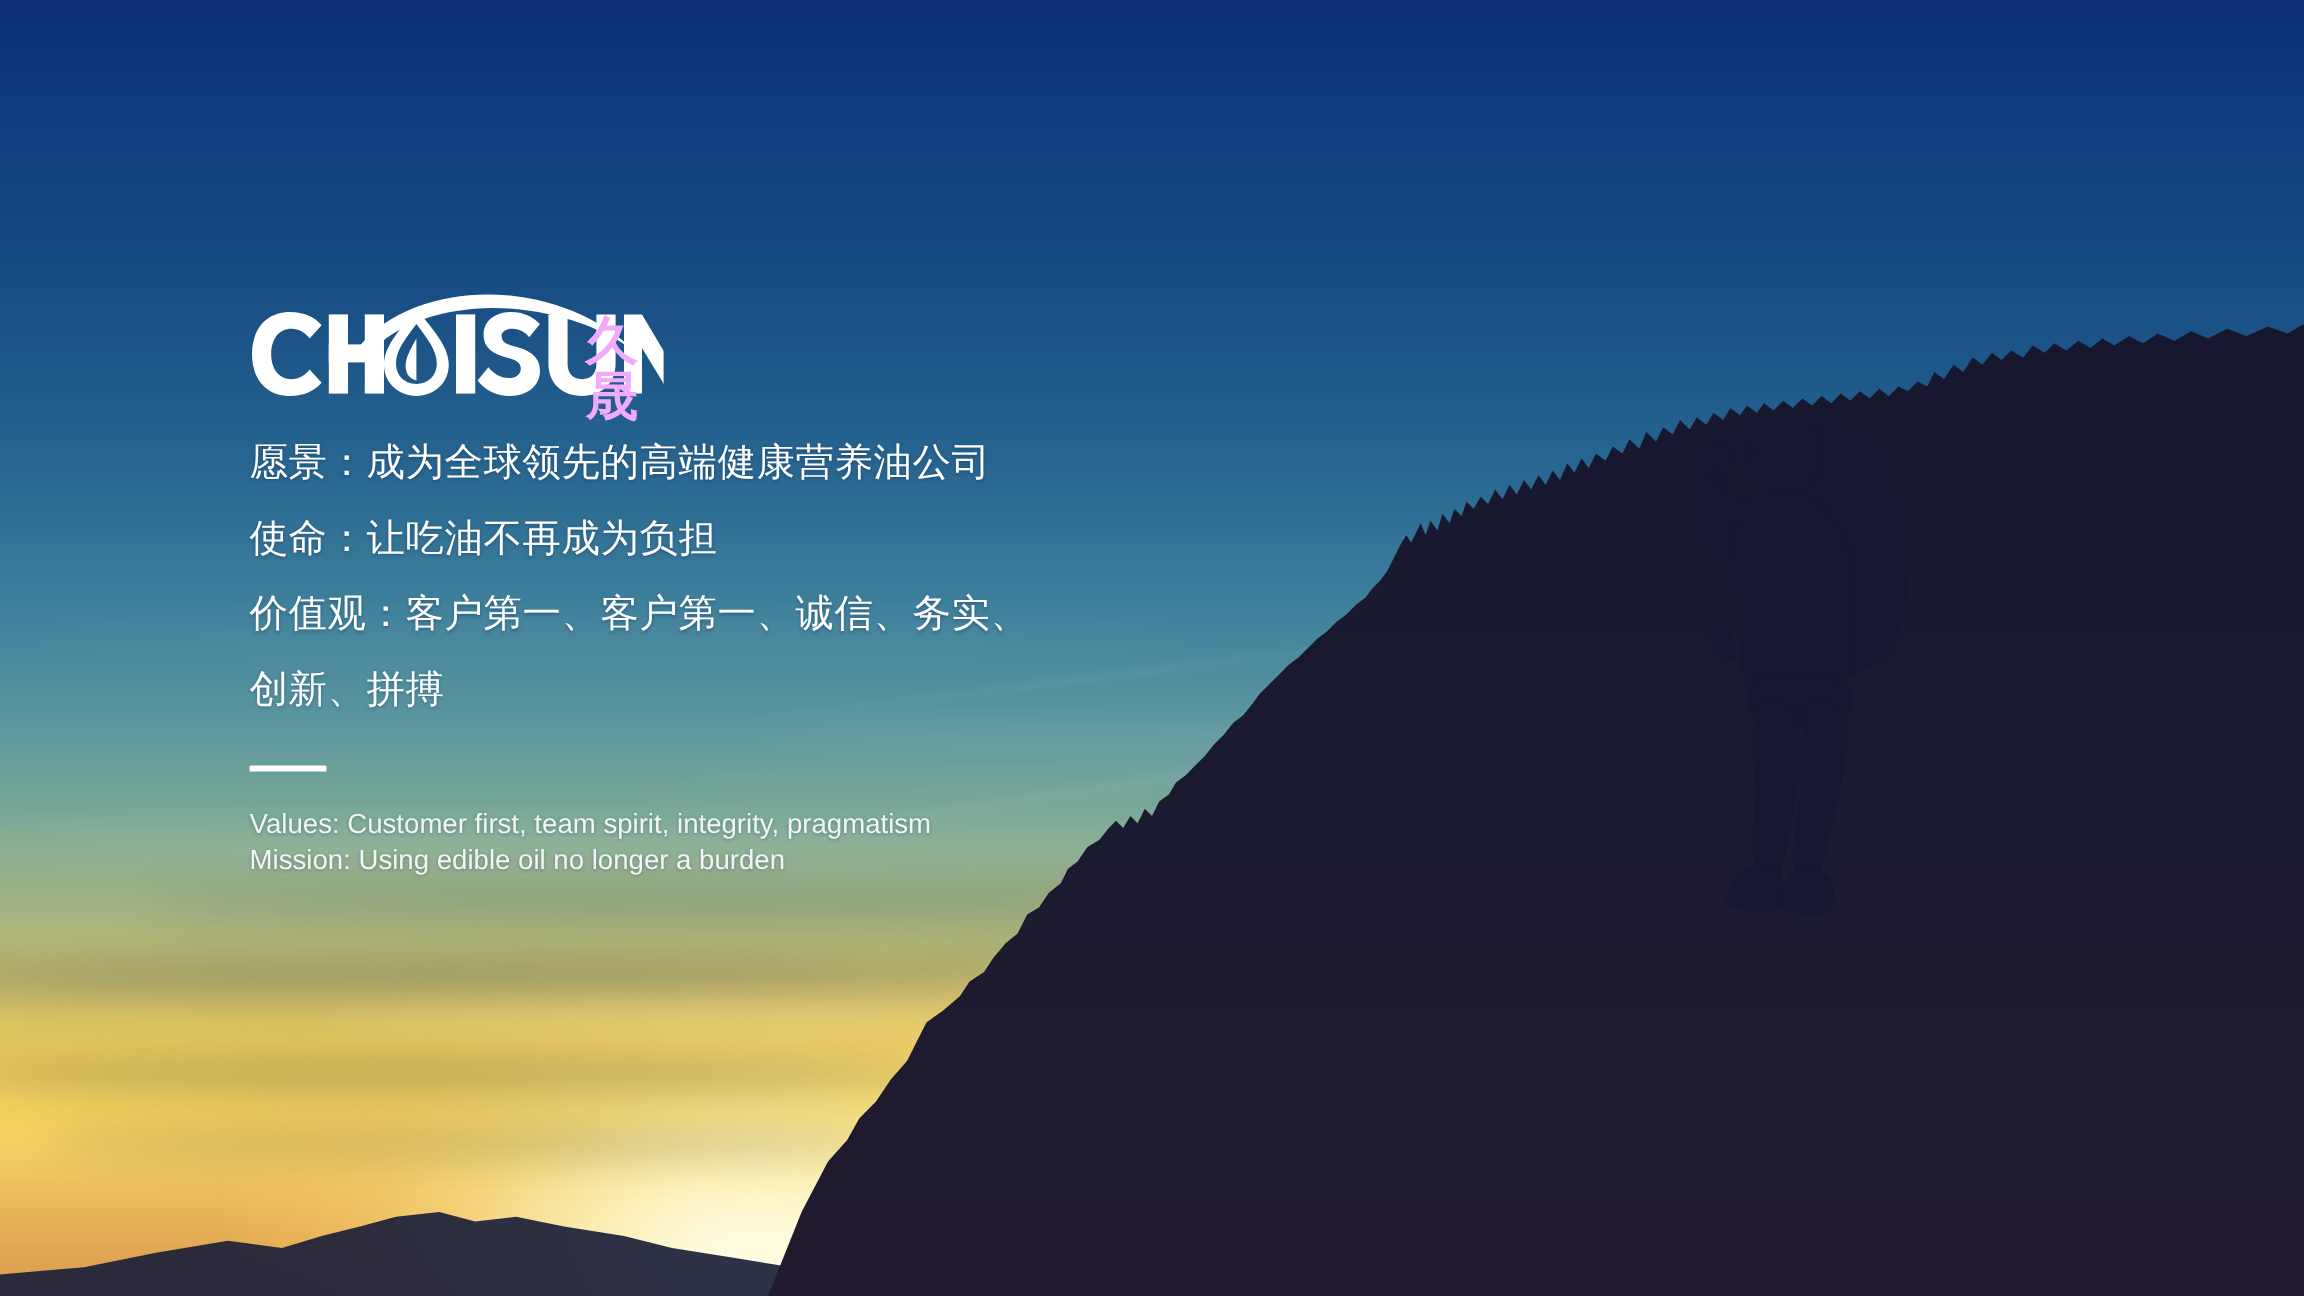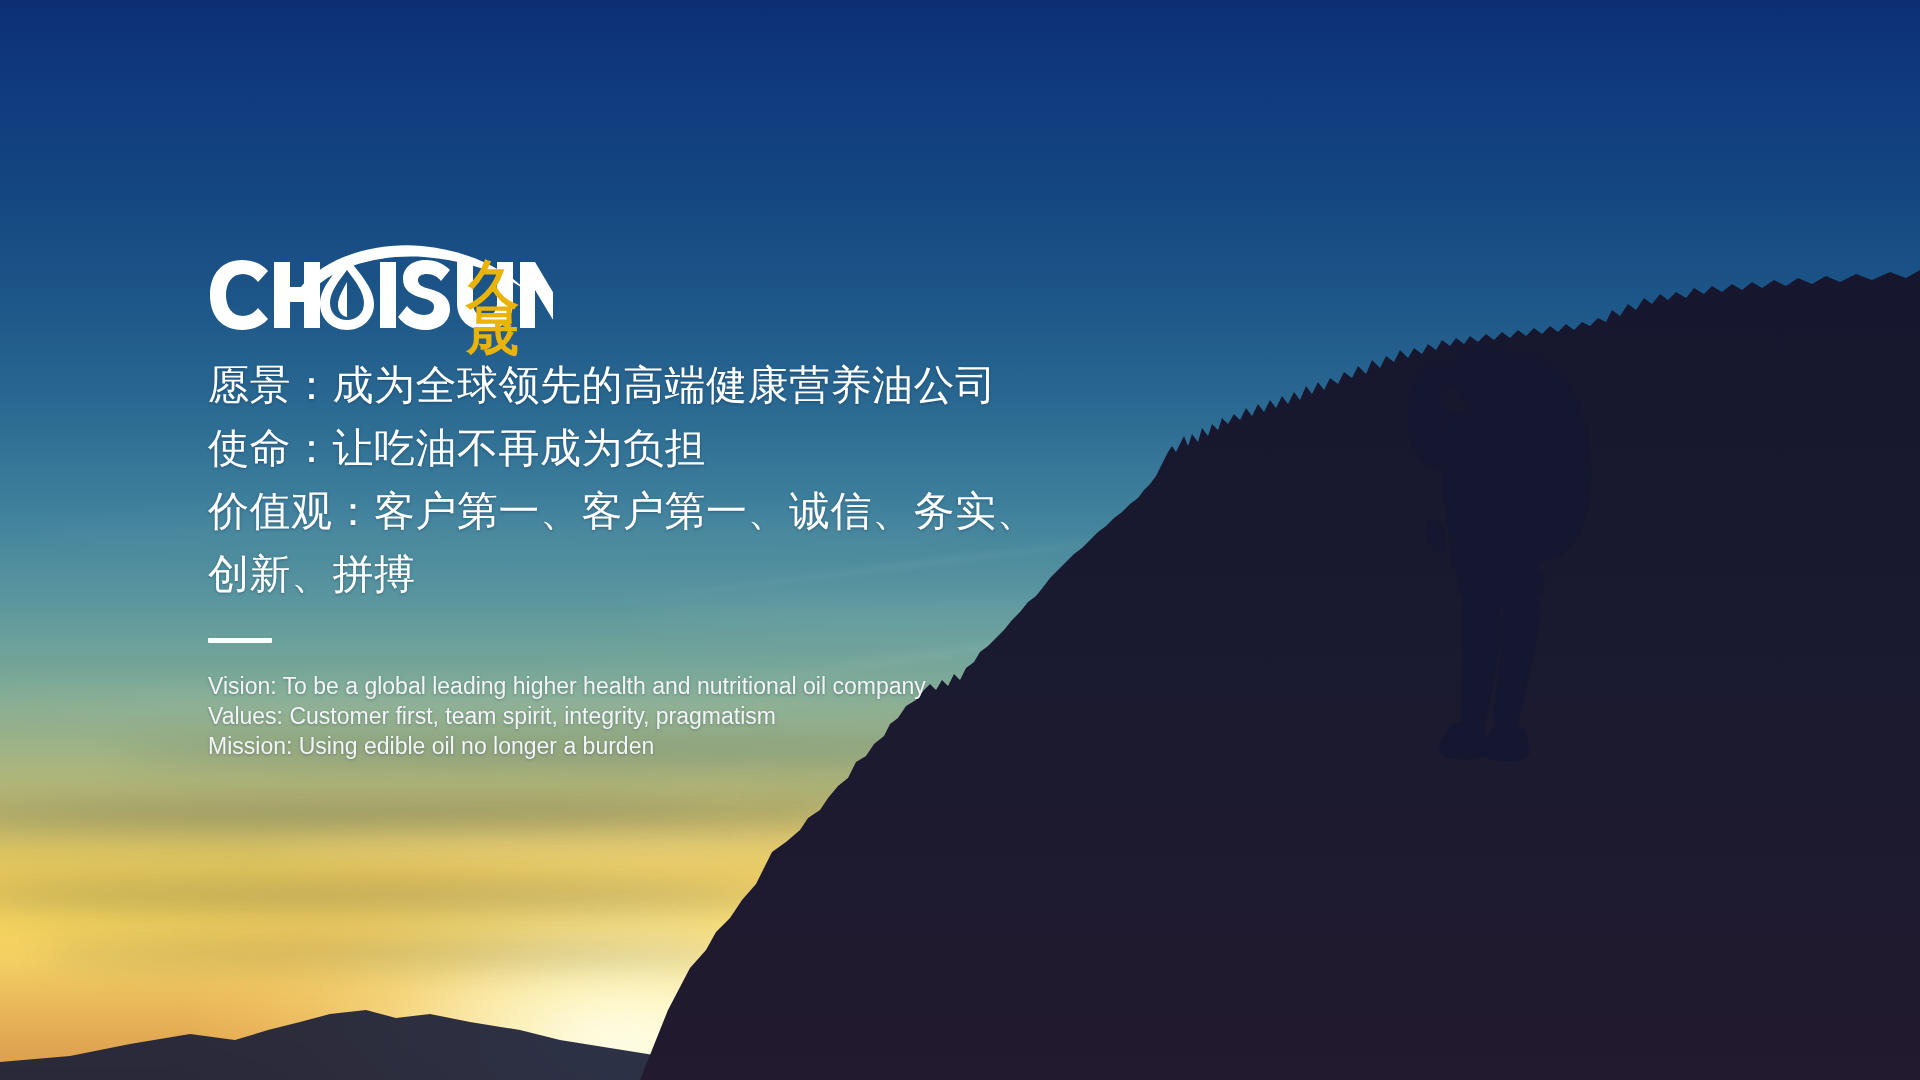--- a/index.html
+++ b/index.html
@@ -111,21 +111,21 @@
     margin-bottom: 18px;
   }
   .logo svg { display: block; }
 
   .vision-block {
     margin: 0;
     padding: 0;
   }
   .cn-line {
     color: #ffffff;
-    font-size: 41px;
+    font-size: 32px;
     line-height: 63px;
     letter-spacing: 0.5px;
     font-weight: 400;
     white-space: nowrap;
     text-shadow: 0 1px 3px rgba(0,30,60,0.35);
   }
 
   .divider {
     width: 64px;
     height: 5px;
@@ -308,33 +308,32 @@
                    C225,34 230,37 233,41 L242,30 C236,24 228,20 218,20 Z"></path>
           <path d="M249,22 L249,63 C249,80 261,90 277,90
                    C293,90 305,80 305,63 L305,22 L289,22 L289,63
                    C289,71 285,76 277,76 C269,76 265,71 265,63
                    L265,22 Z"></path>
           <path d="M312,22 L312,88 L327,88 L327,50 L350,88 L364,88
                    L364,22 L349,22 L349,59 L327,22 Z"></path>
         </g>
       </svg>
 
-      <div style="position:absolute; left:258px; top:22px; color:#eab308;
-                  font-size:53px; line-height:46px; font-weight:700; letter-spacing:-1px;">久晟</div>
+      <div style="position:absolute; left:280px; top:22px; color:#f0abfc;
+                  font-size:44px; line-height:46px; font-weight:700; letter-spacing:-1px;">久晟</div>
     </div>
 
     <div class="vision-block">
       <div class="cn-line">愿景：成为全球领先的高端健康营养油公司</div>
       <div class="cn-line">使命：让吃油不再成为负担</div>
       <div class="cn-line">价值观：客户第一、客户第一、诚信、务实、</div>
       <div class="cn-line">创新、拼搏</div>
     </div>
 
     <div class="divider"></div>
 
     <div>
-      <div class="en-line">Vision: To be a global leading higher health and nutritional oil company</div>
       <div class="en-line">Values: Customer first, team spirit, integrity, pragmatism</div>
       <div class="en-line">Mission: Using edible oil no longer a burden</div>
     </div>
 
   </div>
 </div>
 
 </body></html>

